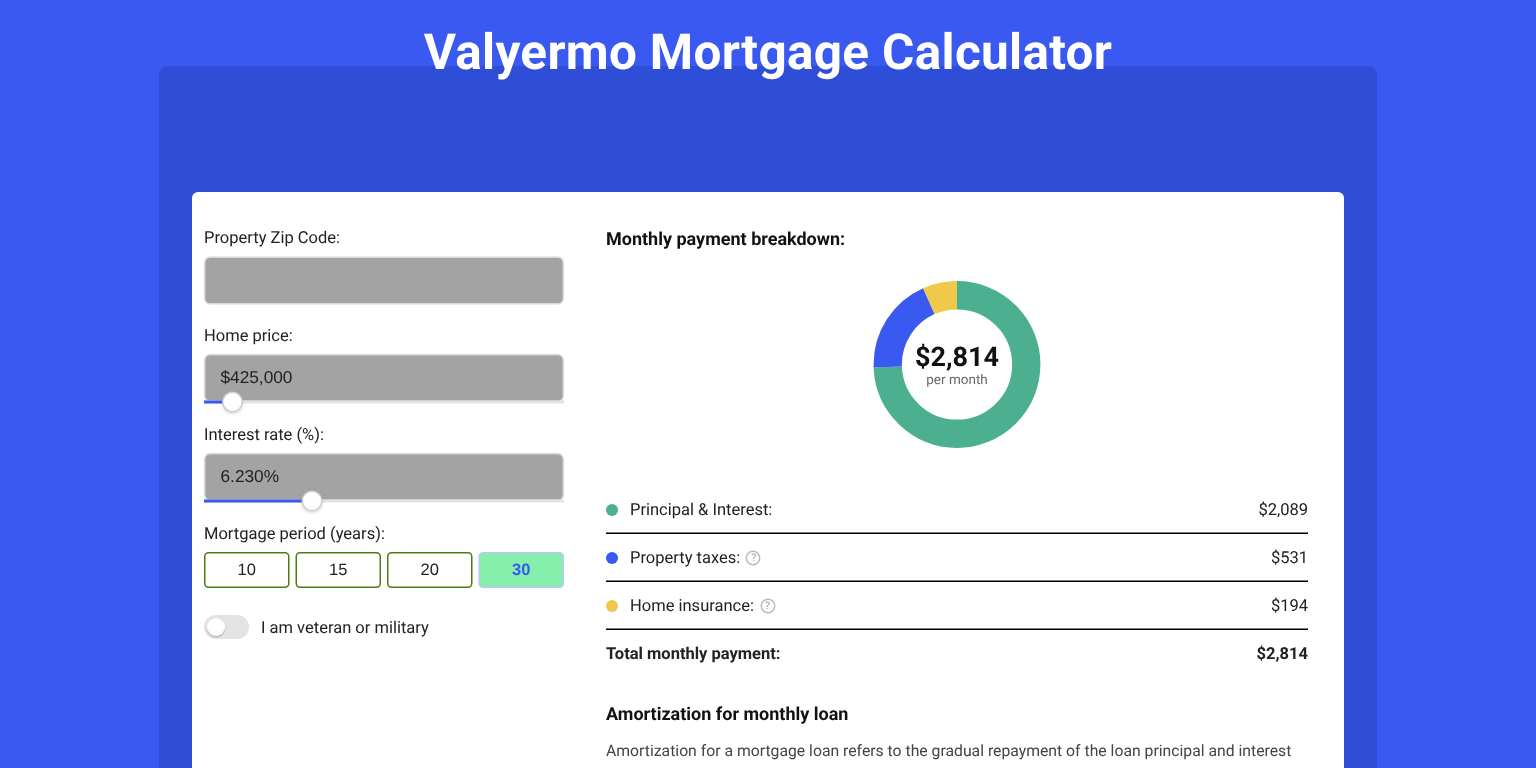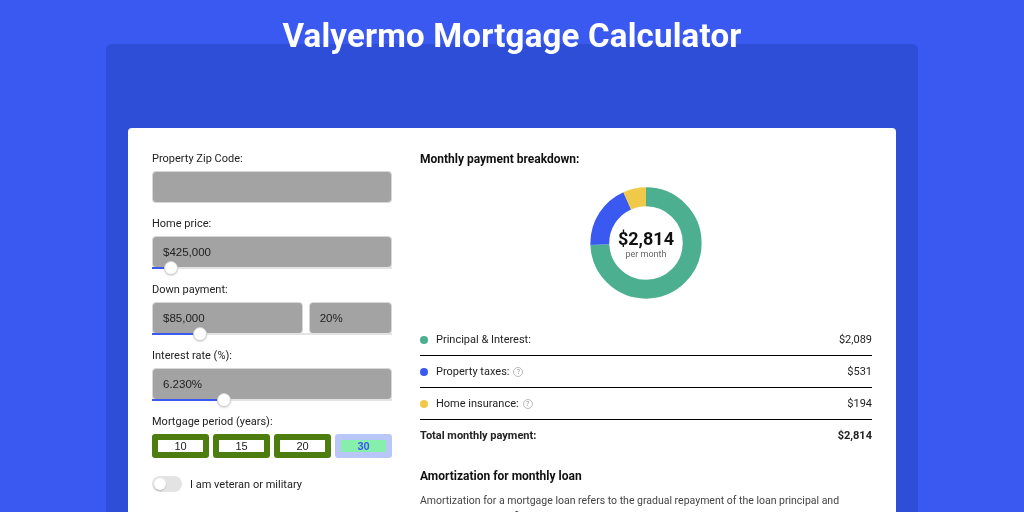--- a/index.html
+++ b/index.html
@@ -34,21 +34,21 @@
   .card {
     position: absolute;
     top: 128px;
     left: 128px;
     right: 128px;
     bottom: 0;
     background: #fff;
     border-top-left-radius: 4px;
     border-top-right-radius: 4px;
     display: flex;
-    padding: 24px 24px 0 24px;
+    padding: 24px 24px 0 8px;
     gap: 28px;
     z-index: 3;
   }
   .left-col { width: 240px; flex-shrink: 0; }
   .right-col { flex: 1; min-width: 0; }
   .field-group { margin-bottom: 14px; }
   .field-label {
     font-size: 11px;
     color: #222;
     margin-bottom: 6px;
@@ -88,21 +88,21 @@
     border: 1px solid #d0d0d0;
     box-shadow: 0 1px 2px rgba(0,0,0,0.15);
   }
   .dp-row { display: flex; gap: 6px; }
   .dp-row .text-input:first-child { flex: 2.1; }
   .dp-row .text-input:last-child { flex: 1; }
   .period-row { display: flex; gap: 4px; margin-top: 4px; }
   .period-btn {
     flex: 1;
     height: 24px;
-    border: 6px solid #4d7c0f;
+    border: 1px solid #4d7c0f;
     background: #fff;
     border-radius: 3px;
     font-size: 11px;
     color: #222;
     cursor: pointer;
   }
   .period-btn.active {
     background: #86efac;
     border-color: #b8c7f7;
     color: #3a59f0;
@@ -215,31 +215,20 @@
 
     <div class="field-group">
       <label class="field-label">Home price:</label>
       <input class="text-input" value="$425,000" style="">
       <div class="slider-track">
         <div class="slider-fill" style="width:8%"></div>
         <div class="slider-thumb" style="left:8%"></div>
       </div>
     </div>
 
-    <div class="field-group">
-      <label class="field-label">Down payment:</label>
-      <div class="dp-row">
-        <input class="text-input" value="$85,000" style="">
-        <input class="text-input" value="20%" style="">
-      </div>
-      <div class="slider-track">
-        <div class="slider-fill" style="width:20%"></div>
-        <div class="slider-thumb" style="left:20%"></div>
-      </div>
-    </div>
 
     <div class="field-group">
       <label class="field-label">Interest rate (%):</label>
       <input class="text-input" value="6.230%" style="">
       <div class="slider-track">
         <div class="slider-fill" style="width:30%"></div>
         <div class="slider-thumb" style="left:30%"></div>
       </div>
     </div>
 

